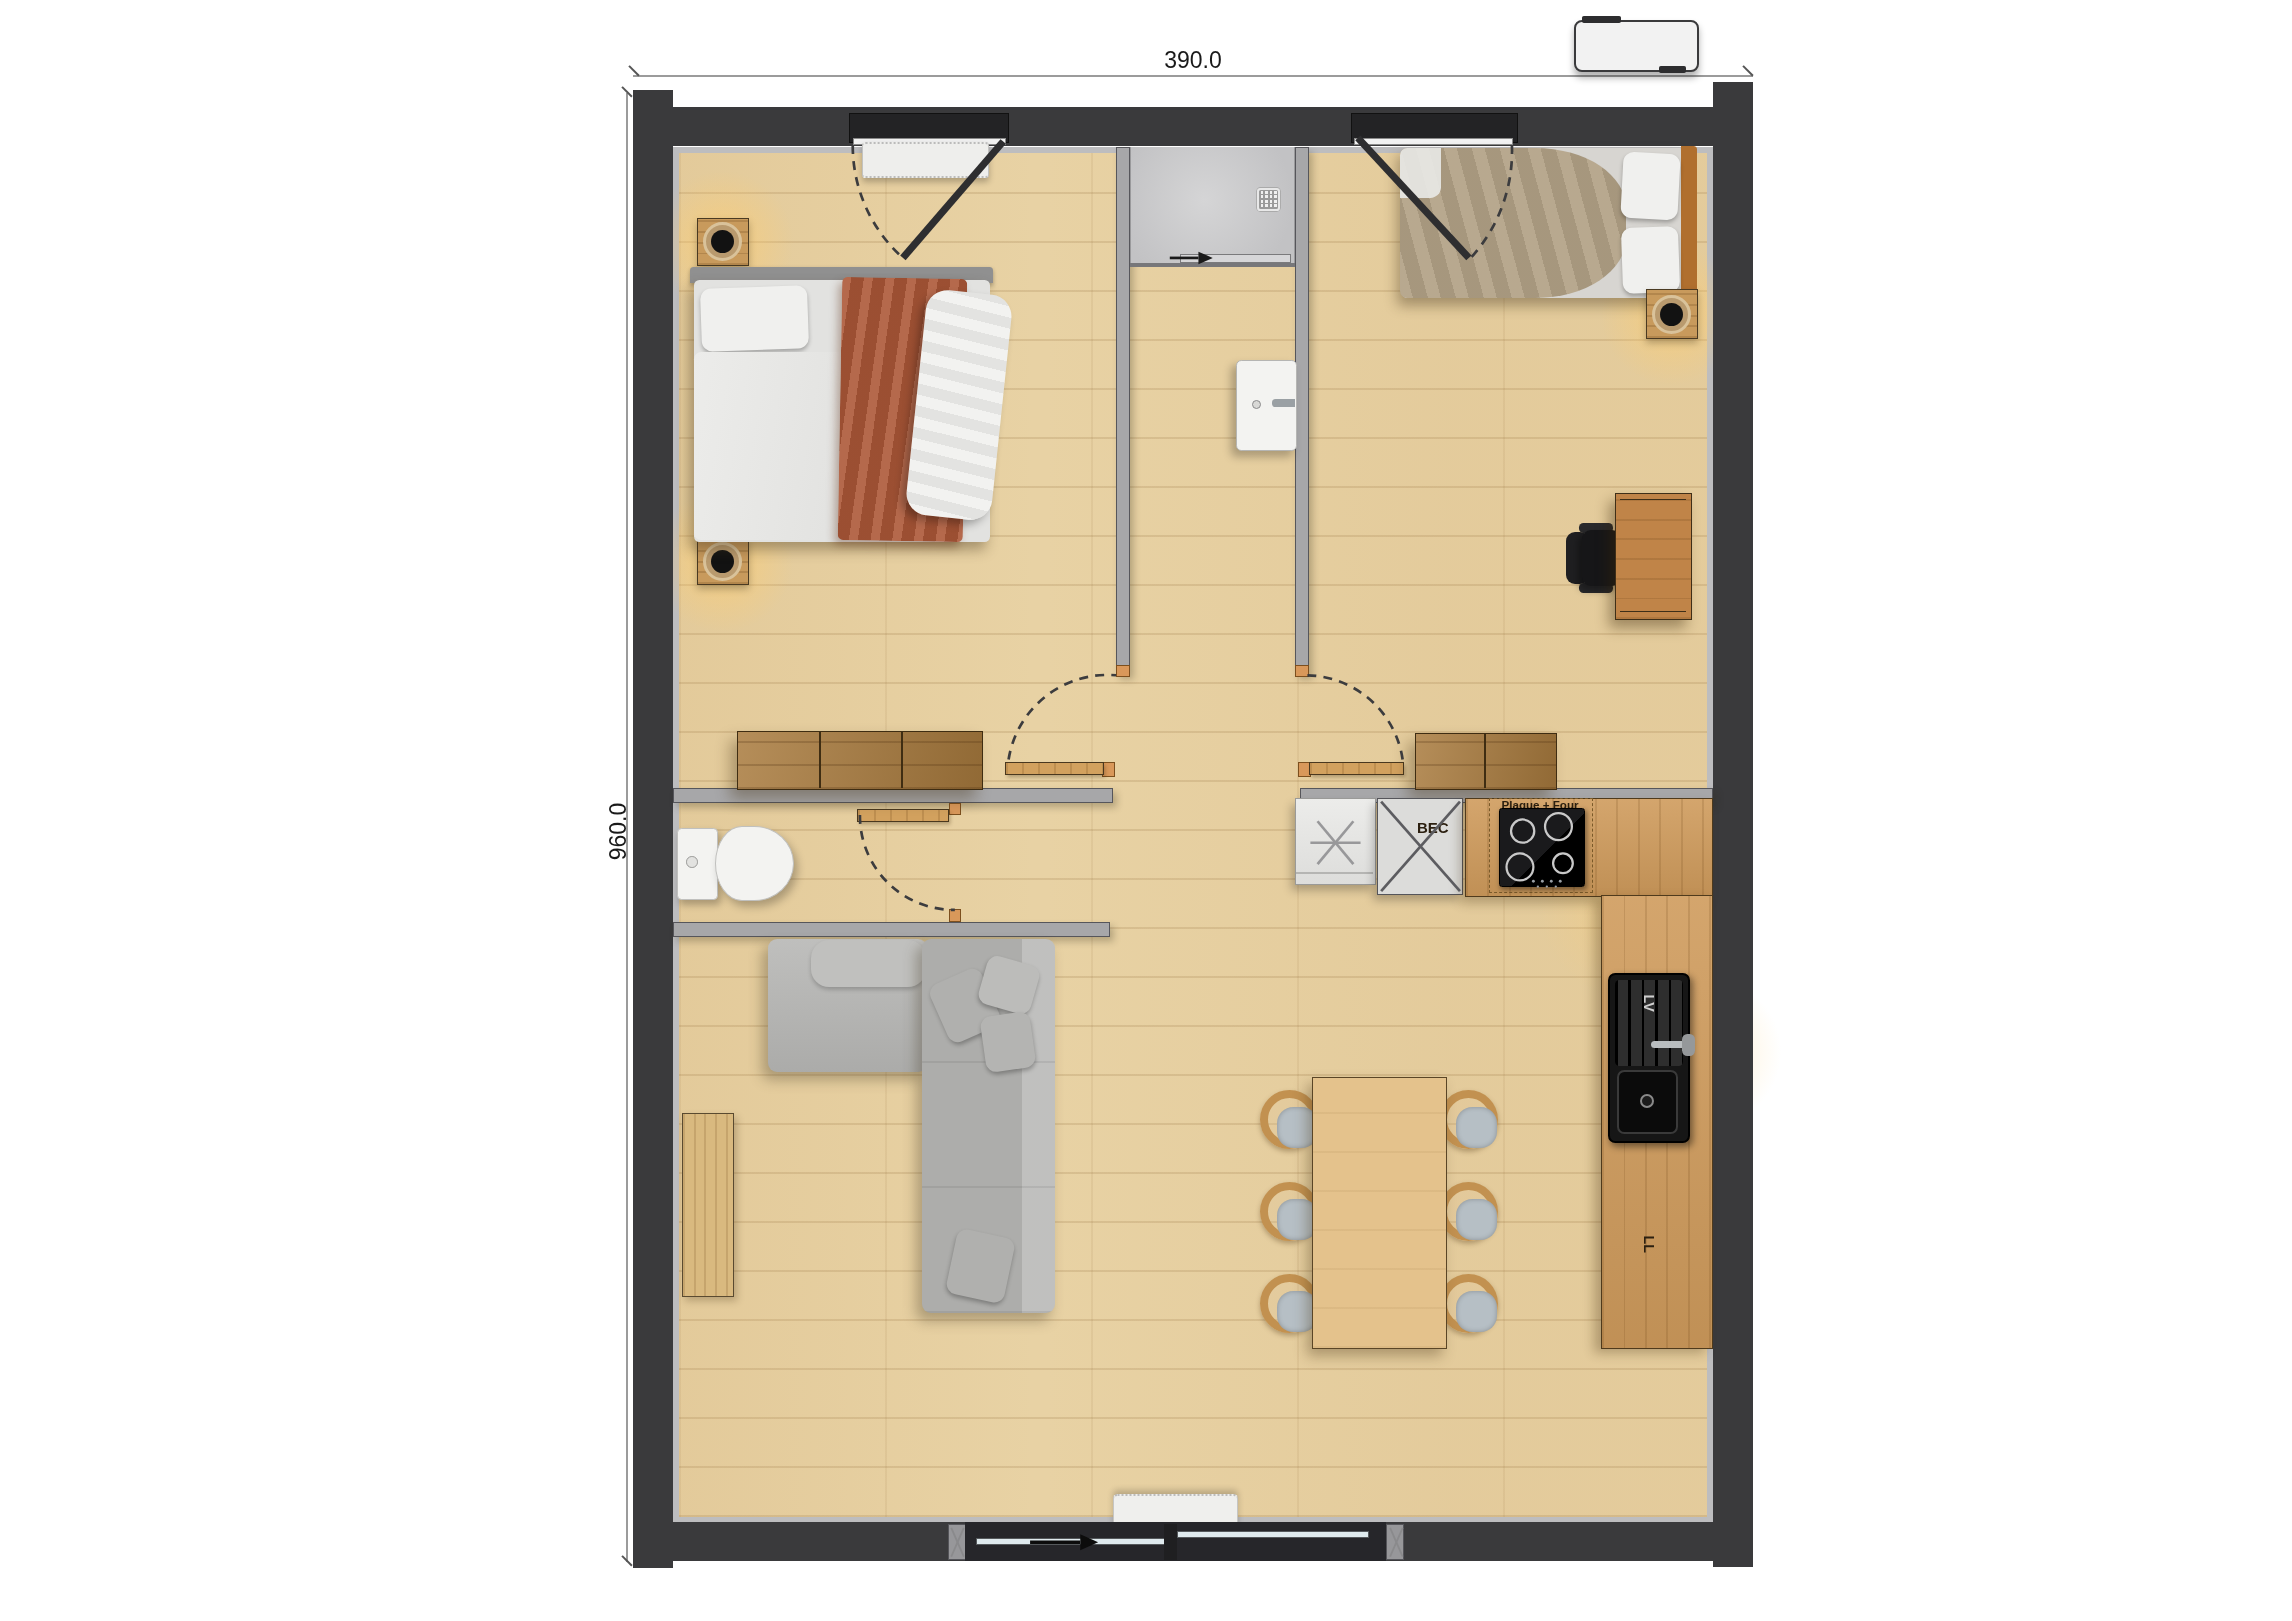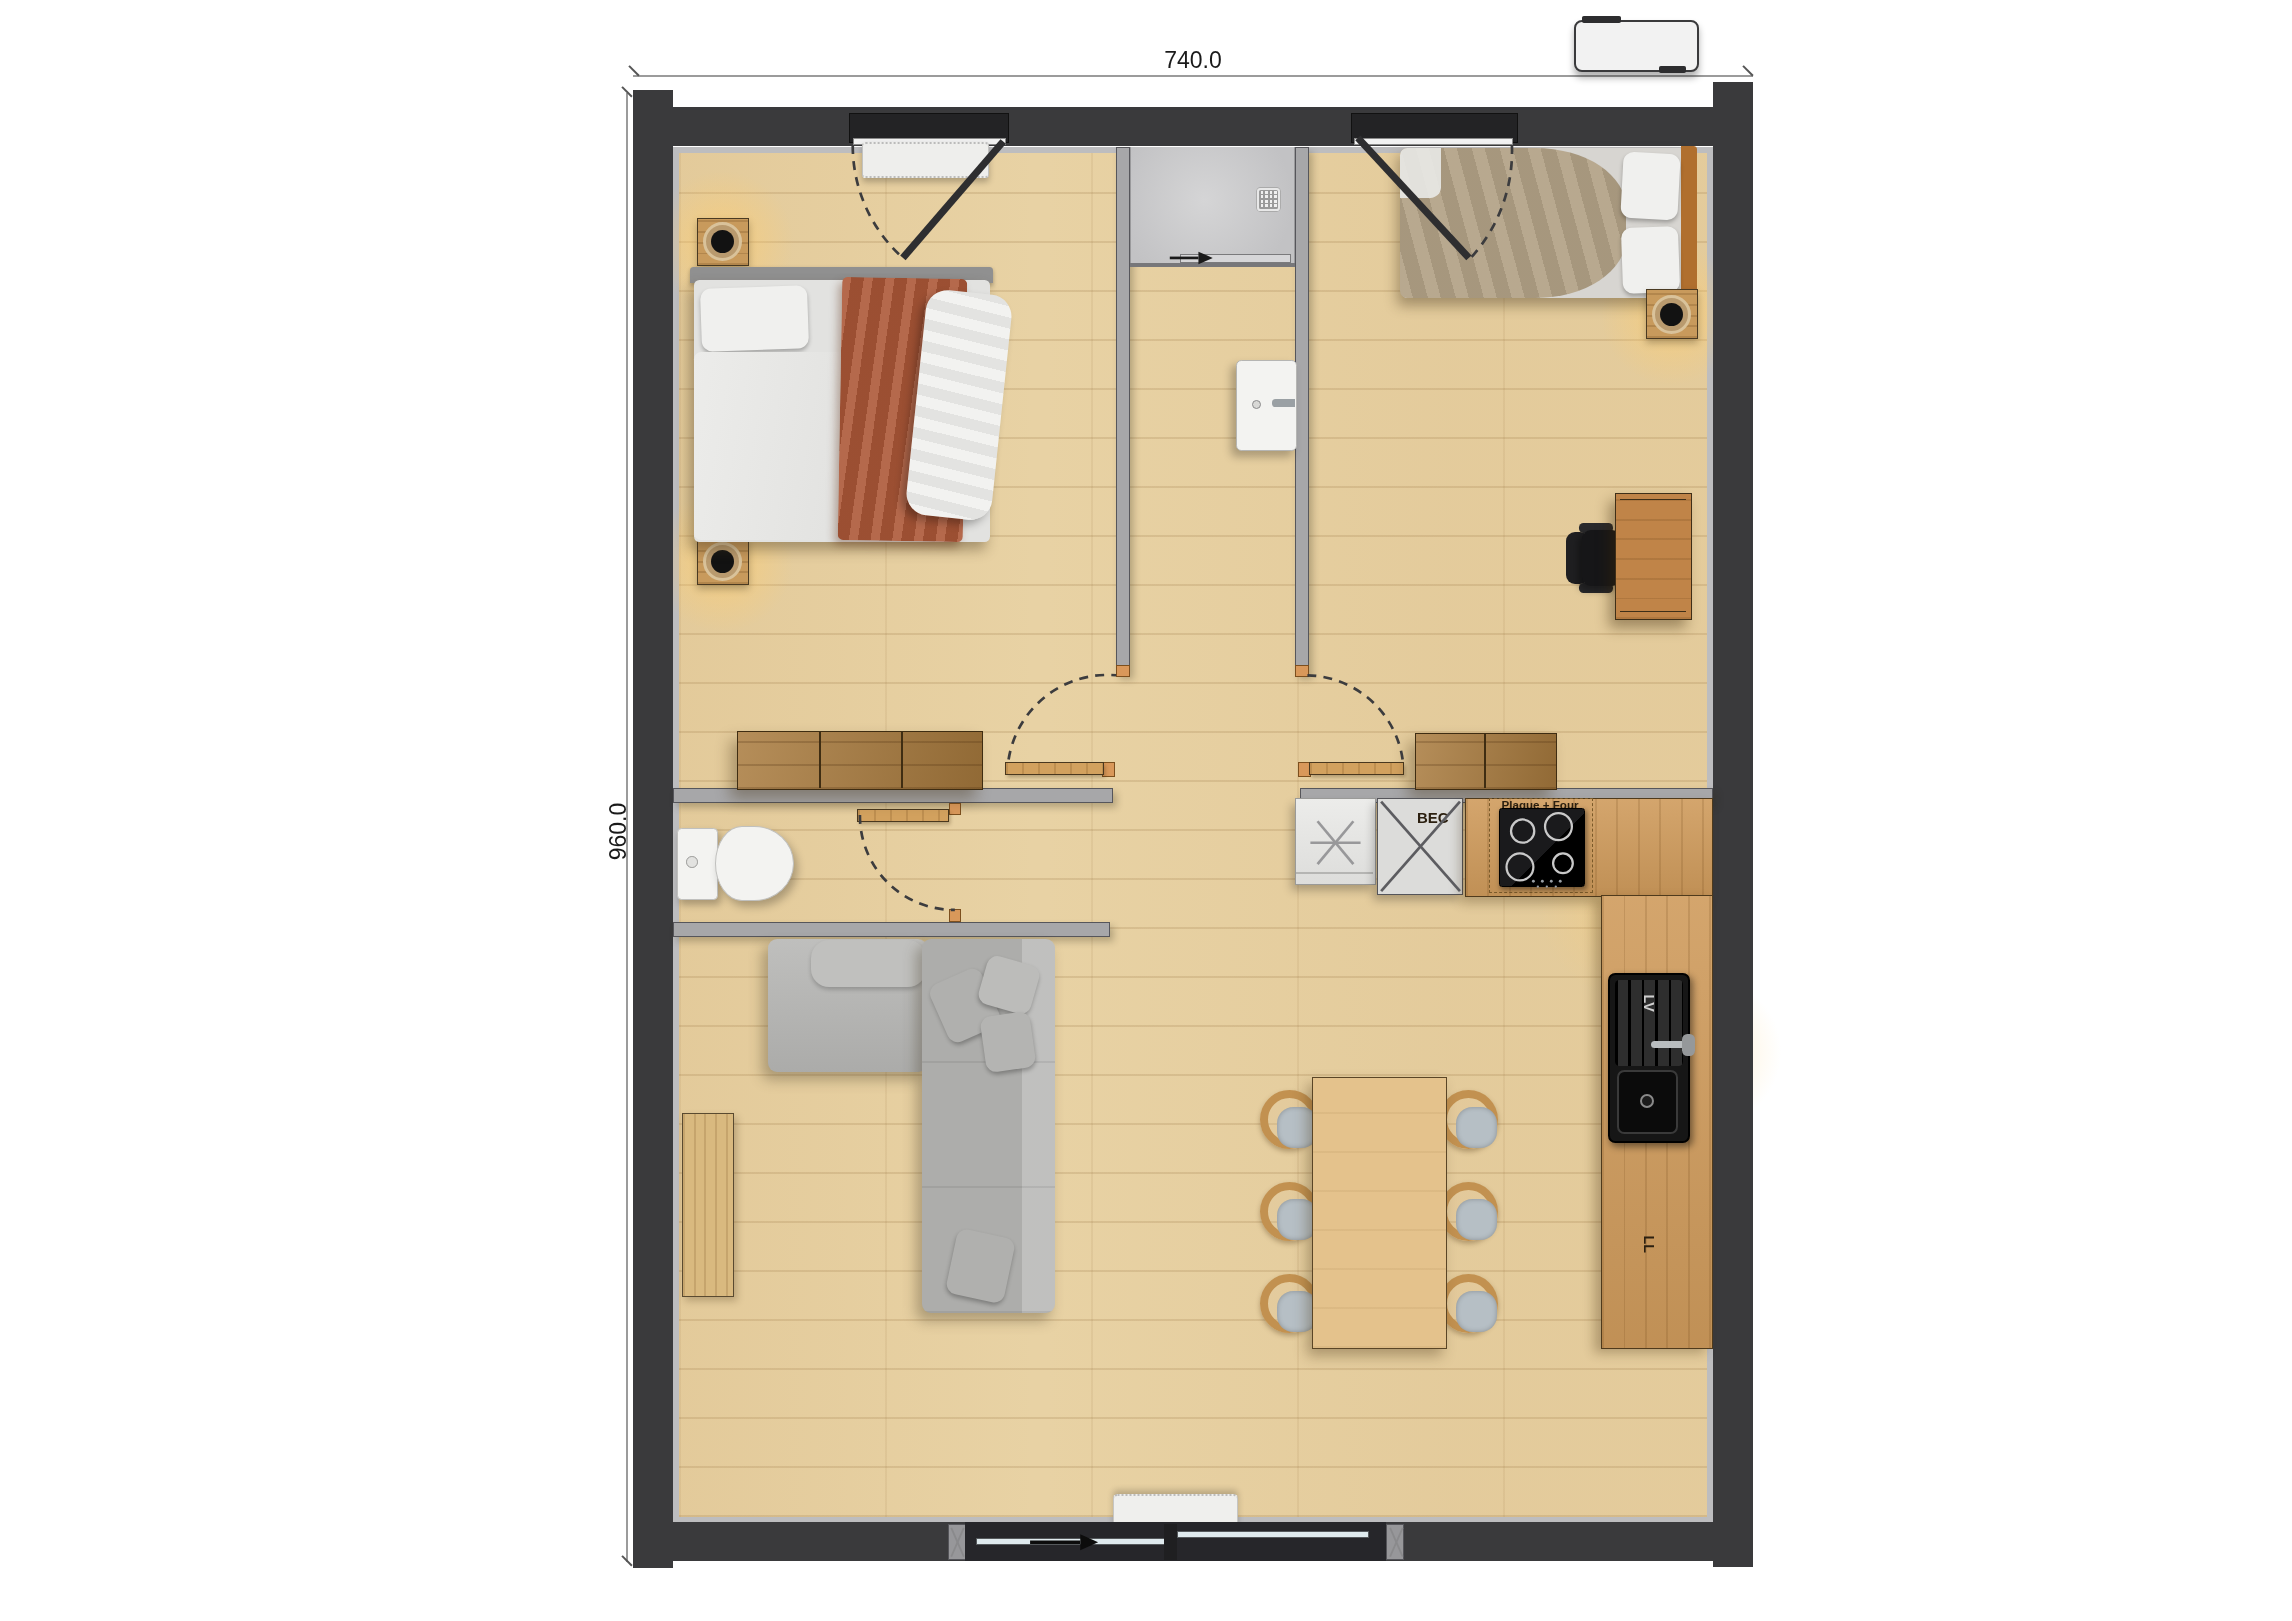--- a/index.html
+++ b/index.html
@@ -60,21 +60,21 @@
 <body>
 
 <div class="plan">
 
   <div class="a" style="left:633px;top:75px;width:1120px;height:1.8px;background:#9b9b9b;"></div>
   <div class="a" style="left:626px;top:93px;width:1.8px;height:1469px;background:#9b9b9b;"></div>
   <div class="a" style="left:627px;top:70px;width:14.3px;height:1.8px;background:#555;transform:rotate(45deg);"></div>
   <div class="a" style="left:1741px;top:70px;width:14.3px;height:1.8px;background:#555;transform:rotate(45deg);"></div>
   <div class="a" style="left:620px;top:91px;width:14.3px;height:1.8px;background:#555;transform:rotate(45deg);"></div>
   <div class="a" style="left:620px;top:1560px;width:14.3px;height:1.8px;background:#555;transform:rotate(45deg);"></div>
-  <div class="a dim-label" style="left:1014px;top:47px;width:358px;height:25px;">740.0</div>
+  <div class="a dim-label" style="left:1014px;top:47px;width:358px;height:25px;">390.0</div>
   <div class="a dim-label" style="left:564px;top:819px;width:107px;height:25px;transform:rotate(-90deg);">960.0</div>
 
   <div class="a floor" style="left:673px;top:147px;width:1040px;height:1376px;"></div>
 
   <div class="a glow" style="left:651px;top:170px;width:143px;height:143px;"></div>
   <div class="a glow" style="left:651px;top:490px;width:143px;height:143px;"></div>
   <div class="a glow" style="left:1600px;top:243px;width:143px;height:143px;"></div>
   <div class="a glow" style="left:1536px;top:806px;width:197px;height:197px;opacity:.55;"></div>
   <div class="a glow" style="left:1630px;top:976px;width:152px;height:152px;opacity:.5;"></div>
 
@@ -170,21 +170,21 @@
   </div>
 
   <div class="a cgrain" style="left:1415px;top:733px;width:142px;height:57px;">
     <div class="a" style="left:68px;top:0;width:1.8px;height:54px;background:#3f2d12;"></div>
   </div>
 
   <div class="a" style="left:1295px;top:798px;width:81px;height:87px;background:linear-gradient(180deg,#ececea,#dddddb);border:1.8px solid #9a9a98;box-shadow:-4.5px 6.3px 9px rgba(0,0,0,.25);">
     <div class="a" style="left:0;top:73px;width:77px;height:1.8px;background:#b5b5b3;"></div>
   </div>
   <div class="a" style="left:1377px;top:798px;width:86px;height:97px;background:#dcdcda;border:1.8px solid #55555a;box-shadow:-4.5px 6.3px 9px rgba(0,0,0,.25);">
-    <div class="a small-label" style="left:39px;top:10px;font-size:15px;">BEC</div>
+    <div class="a small-label" style="left:39px;top:20px;font-size:15px;">BEC</div>
   </div>
   <div class="a wgrain" style="left:1465px;top:798px;width:248px;height:99px;box-shadow:-5.4px 7.2px 10.7px rgba(60,40,10,.3);"></div>
   <div class="a" style="left:1489px;top:798px;width:104px;height:95px;border:1.8px dashed #7a5a2a;">
     <div class="a small-label" style="left:0;top:-0.9px;width:100px;text-align:center;font-size:11.6px;">Plaque + Four</div>
   </div>
   <div class="a" style="left:1499px;top:808px;width:86px;height:79px;background:linear-gradient(135deg,#1a1a1c 0 55%, #000 55%);border:0.9px solid #000;border-radius:2.7px;box-shadow:1.8px 2.7px 5.4px rgba(0,0,0,.4);"></div>
   <div class="a wgrain" style="left:1601px;top:895px;width:112px;height:454px;border-left:1.8px solid #4f3a1c;box-shadow:-7.2px 5.4px 10.7px rgba(60,40,10,.3);"></div>
 
   <div class="a" style="left:1608px;top:973px;width:82px;height:170px;background:#161616;border:2.7px solid #000;border-radius:7.2px;box-shadow:2.7px 3.6px 7.2px rgba(0,0,0,.45);">
     <div class="a" style="left:4.5px;top:4.5px;width:68px;height:86px;background:repeating-linear-gradient(90deg, #000 0 2.7px, #2e2e2e 2.7px 13.4px);border-radius:4.5px;"></div>

